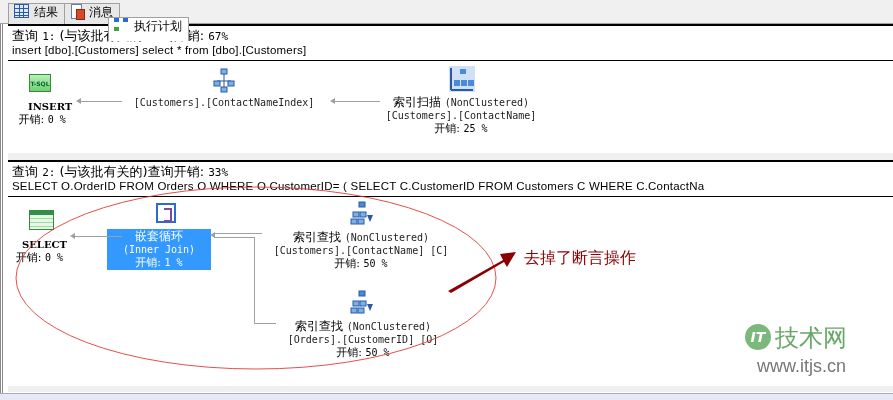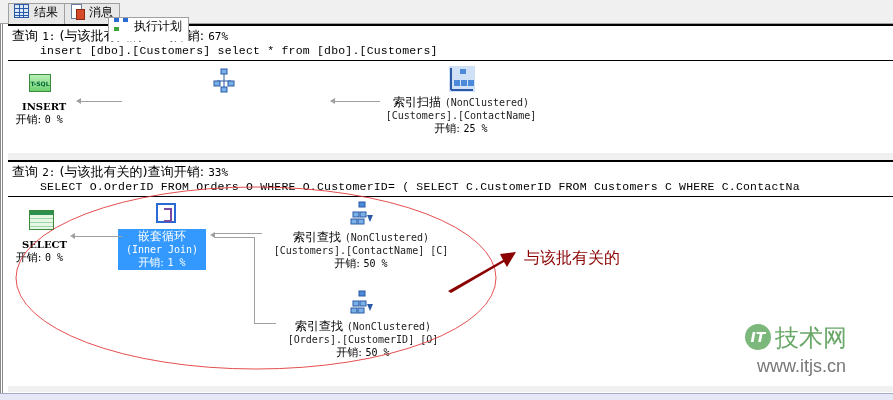--- a/index.html
+++ b/index.html
@@ -21,21 +21,21 @@
   .ticon.msg { width: 14px; }
   .ticon.msg::before { content:""; position:absolute; left:1px; top:0; width:9px; height:13px; background:#fff; border:1px solid #6b7fa3; }
   .ticon.msg::after { content:""; position:absolute; left:6px; top:5px; width:7px; height:9px; background:#d64a2a; border:1px solid #8a2a10; }
   .ticon.plan::before { content:""; position:absolute; left:0; top:0; width:5px; height:4px; background:#2a6ad5; }
   .ticon.plan::after { content:""; position:absolute; left:9px; top:0; width:5px; height:4px; background:#2a6ad5; box-shadow: -9px 9px 0 #3aa83a; }
 
   
   .panel { position: absolute; left: 0; top: 24px; width: 893px; height: 376px; border-left: 3px double #8a8a8a; background: #fff; }
   .hdr { position: absolute; left: 8px; width: 885px; height: 37px; border-top: 2px solid #000; border-bottom: 1px solid #000; background: #fff; }
   .hdr .line1 { position: absolute; left: 4px; top: 1px; font-size: 13px; white-space: nowrap; }
-  .hdr .line2 { position: absolute; left: 4px; top: 18px; font-family: Liberation Mono, monospace; font-size: 11.5px; white-space: nowrap; letter-spacing: 0.2px; margin-left: 28px; }
+  .hdr .line2 { position: absolute; left: 4px; top: 18px; font-family: Liberation Sans, sans-serif; font-size: 11.5px; white-space: nowrap; letter-spacing: 0.2px; }
   .mono { font-family: "DejaVu Sans Mono", monospace; font-size: 11px; }
   .sep { position: absolute; left: 8px; width: 885px; height: 7px; background: #f0f0f0; }
 
   .node { position: absolute; text-align: center; white-space: nowrap; line-height: 13px; }
   .node .name { font-size: 12px; }
   .node .sub { font-family: "DejaVu Sans Mono", monospace; font-size: 10px; color: #222; }
   .node .cost { font-size: 11px; }
   .node .cost .v { font-family: "DejaVu Sans Mono", monospace; font-size: 10px; }
   .node .op { font-family: "DejaVu Serif", serif; font-size: 10px; font-weight: bold; }
   .node.sel { background: #3399ff; color: #fff; padding: 1px 3px; }
@@ -84,33 +84,34 @@
     <span>查询</span>
     <span class="mono">1:</span>
     <span>(与该批有关的)查询开销:</span>
     <span class="mono">67%</span>
   </div>
   <div class="line2">insert [dbo].[Customers] select * from [dbo].[Customers]</div>
 </div>
 
 <div class="icon tsql" style="left:29px;top:74px;">T-SQL</div>
 <div class="node" style="left:12px;top:100px;">
-  <div class="op" style="margin-left:10px;">INSERT</div>
+  <div class="op" style="margin-left:16px;">INSERT</div>
   <div class="cost"><span>开销:</span> <span class="v">0 %</span></div>
 </div>
 
 <svg class="icon" style="left:212px;top:68px;" width="24" height="26">
   <rect x="9" y="1" width="6" height="5" fill="#7ab0e8" stroke="#2a5aa5"></rect>
   <line x1="12" y1="6" x2="12" y2="20" stroke="#2a5aa5"></line>
   <line x1="5" y1="13" x2="19" y2="13" stroke="#2a5aa5"></line>
   <rect x="2" y="13" width="6" height="5" fill="#7ab0e8" stroke="#2a5aa5"></rect>
   <rect x="16" y="13" width="6" height="5" fill="#7ab0e8" stroke="#2a5aa5"></rect>
   <rect x="9" y="19" width="6" height="5" fill="#7ab0e8" stroke="#2a5aa5"></rect>
 </svg>
 <div class="node" style="left:126px;top:96px;width:196px;">
+  <div class="sub">[Customers].[ContactNameIndex]</div>
 </div>
 
 <svg class="icon" style="left:449px;top:66px;" width="26" height="26">
   <rect x="0" y="0" width="26" height="26" fill="#cfe0f7"></rect>
   <line x1="2" y1="2" x2="2" y2="24" stroke="#2a5aa5" stroke-width="2"></line>
   <line x1="2" y1="24" x2="24" y2="24" stroke="#2a5aa5" stroke-width="2"></line>
   <rect x="11" y="3" width="6" height="5" fill="#4a8ad8"></rect>
   <rect x="5" y="14" width="6" height="6" fill="#4a8ad8"></rect>
   <rect x="12" y="14" width="6" height="6" fill="#4a8ad8"></rect>
   <rect x="19" y="14" width="6" height="6" fill="#4a8ad8"></rect>
@@ -138,21 +139,21 @@
   <div class="line2">SELECT O.OrderID FROM Orders O WHERE O.CustomerID= ( SELECT C.CustomerID FROM Customers C WHERE C.ContactNa</div>
 </div>
 
 <div class="icon selicon" style="left:29px;top:210px;"></div>
 <div class="node" style="left:12px;top:238px;">
   <div class="op" style="margin-left:10px;">SELECT</div>
   <div class="cost"><span>开销:</span> <span class="v">0 %</span></div>
 </div>
 
 <div class="icon nljicon" style="left:156px;top:203px;"></div>
-<div class="node sel" style="left:118px;top:229px;width:88px;">
+<div class="node sel" style="left:107px;top:229px;width:104px;">
   <div class="name">嵌套循环</div>
   <div class="sub">(Inner Join)</div>
   <div class="cost"><span>开销:</span> <span class="v">1 %</span></div>
 </div>
 
 <svg class="icon" style="left:350px;top:201px;" width="24" height="26">
   <rect x="9" y="1" width="6" height="5" fill="#4a8ad8" stroke="#2a5aa5"></rect>
   <rect x="3" y="11" width="6" height="5" fill="#7ab0e8" stroke="#2a5aa5"></rect>
   <rect x="10" y="11" width="6" height="5" fill="#7ab0e8" stroke="#2a5aa5"></rect>
   <rect x="1" y="18" width="6" height="5" fill="#7ab0e8" stroke="#2a5aa5"></rect>
@@ -184,21 +185,21 @@
 <div class="line" style="left:214px;top:233px;width:48px;height:1px;"></div>
 <div class="line" style="left:214px;top:237px;width:40px;height:1px;"></div>
 <div class="arrowhead" style="left:210px;top:232px;"></div>
 <div class="line" style="left:254px;top:237px;width:1px;height:87px;"></div>
 <div class="line" style="left:254px;top:323px;width:22px;height:1px;"></div>
 
 <svg style="position:absolute;left:0;top:0;" width="893" height="400">
   <ellipse cx="256" cy="278" rx="240" ry="91" fill="none" stroke="#e03030" stroke-width="1" opacity="0.85"></ellipse>
   <polygon points="448,291 503,260 500,254 516,252 507,267 504,262 451,293" fill="#8b0000"></polygon>
 </svg>
-<div class="annot-text">与该批有关的</div>
+<div class="annot-text">去掉了断言操作</div>
 
 <div class="wm">
   <div class="b">IT</div>
   <div class="t">技术网</div>
   <div class="u">www.itjs.cn</div>
 </div>
 
 <div class="sep" style="top:386px;height:6px;"></div>
 <div class="bottombar"></div>
 

